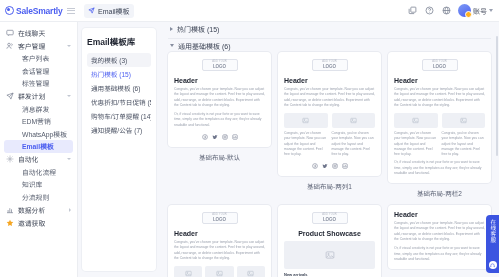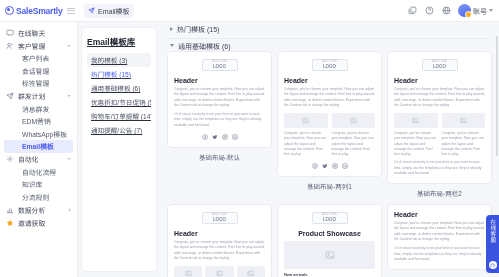--- a/index.html
+++ b/index.html
@@ -112,21 +112,21 @@
 
   
   .libpanel {
     width: 82px; flex: 0 0 82px;
     background: #f6f7fb;
     padding: 6px 4px;
     overflow: hidden;
   }
   .libcard {
     background:#fff; border-radius: 4px; height: 100%;
-    padding: 7px 5px; box-shadow: 0 0 0 1px #edeff4; text-decoration: underline;
+    padding: 7px 5px; box-shadow: 0 0 0 1px #edeff4;
   }
   .lib-title { font-size: 8.5px; font-weight: bold; color:#1f2430; margin-bottom: 6px; }
   .lib-item {
     font-size: 6.6px; color:#4b5263; height: 14px;
     display:flex; align-items:center; padding: 0 4px;
     border-radius: 3px; white-space: nowrap; overflow: hidden;
   }
   .lib-item.hover { background:#f3f4f8; }
   .lib-item.active { color:#4b5ef0; }
 

